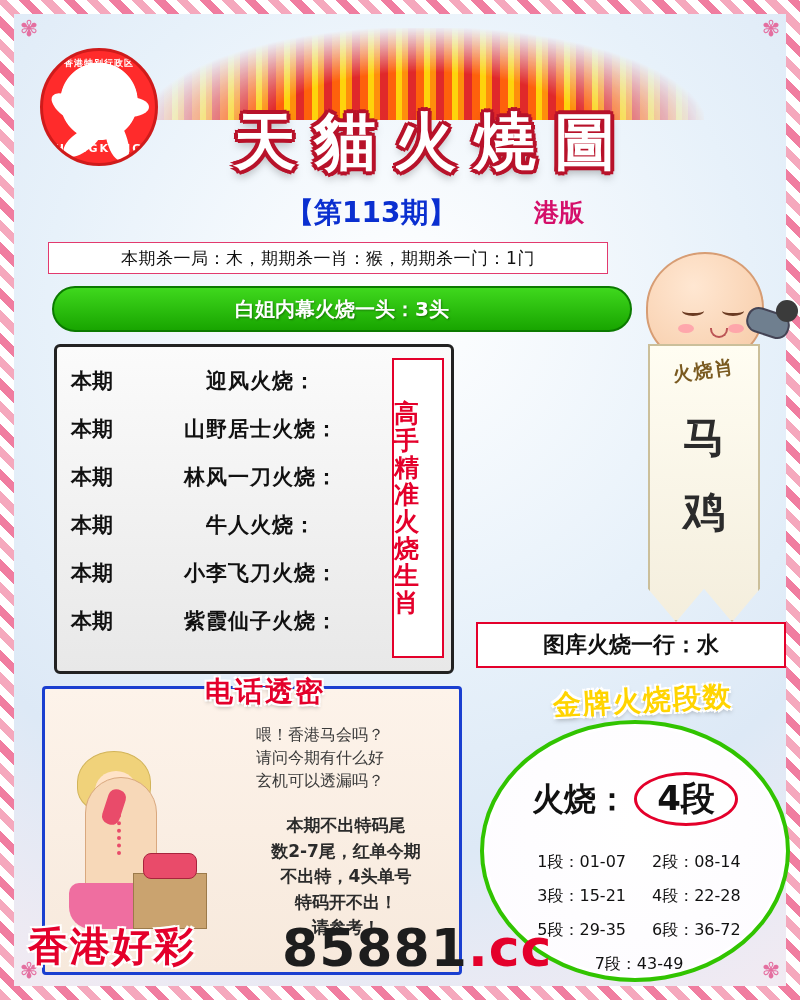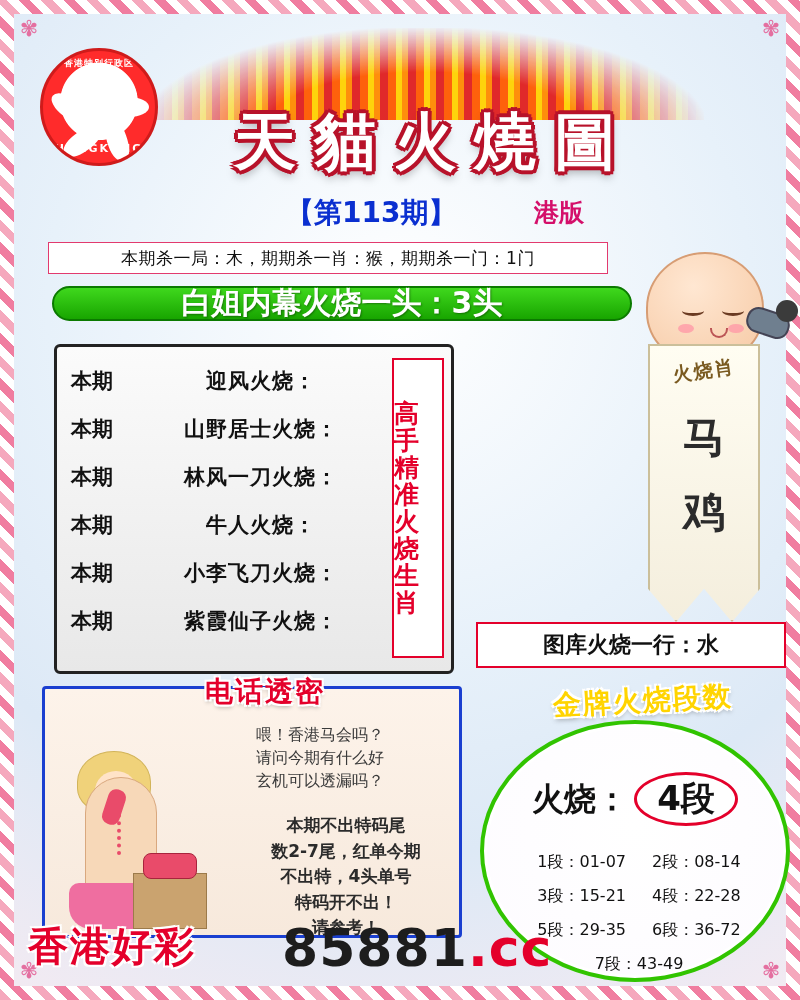--- a/index.html
+++ b/index.html
@@ -70,25 +70,25 @@
   .sub-right{ position:absolute; left:520px; top:2px; font-size:25px; font-weight:bold; color:#d40f6a; }
 
   .killrow {
     position:absolute; top:228px; left:34px; width:560px; height:32px;
     border:1.5px solid #e23a6e; background:#ffffff;
     display:flex; align-items:center; justify-content:center;
     font-size:17px; color:#111; letter-spacing:.5px;
   }
 
   .greenpill {
-    position:absolute; top:272px; left:38px; width:580px; height:35px;
+    position:absolute; top:272px; left:38px; width:580px; height:46px;
     border-radius:24px; background:linear-gradient(180deg,#3fd81d,#18a500);
     border:2px solid #0b7a00;
     display:flex; align-items:center; justify-content:center;
-    font-size:30px; font-weight:bold; color:#ffffff;
+    font-size:20px; font-weight:bold; color:#ffffff;
     text-shadow:1px 1px 2px rgba(0,0,0,.35);
   }
 
   
   .listpanel {
     position:absolute; left:40px; top:330px; width:400px; height:330px;
     background:linear-gradient(180deg,#fbfbfb,#e8e8e8);
     border:3px solid #222; border-radius:6px;
     padding:10px 10px 6px 14px;
   }
@@ -135,21 +135,21 @@
 
   .rowbox {
     position:absolute; left:462px; top:608px; width:310px; height:46px;
     background:#fff; border:2px solid #e4002b;
     display:flex; align-items:center; justify-content:center;
     font-size:22px; font-weight:bold; color:#111;
   }
 
   
   .phonebox {
-    position:absolute; left:28px; top:672px; width:420px; height:252px;
+    position:absolute; left:28px; top:672px; width:420px; height:289px;
     background:linear-gradient(180deg,#fdf3ea,#f7e9dc);
     border:3px solid #1a3fd0; border-radius:4px;
   }
   .phone-title {
     position:absolute; left:120px; top:-16px; width:200px; height:40px;
     text-align:center; font-size:28px; font-weight:bold; color:#e4002b;
     text-shadow:-2px -2px 0 #fff,2px -2px 0 #fff,-2px 2px 0 #fff,2px 2px 0 #fff, 0 3px 4px rgba(0,0,0,.3);
     letter-spacing:2px;
   }
   .bubble {

